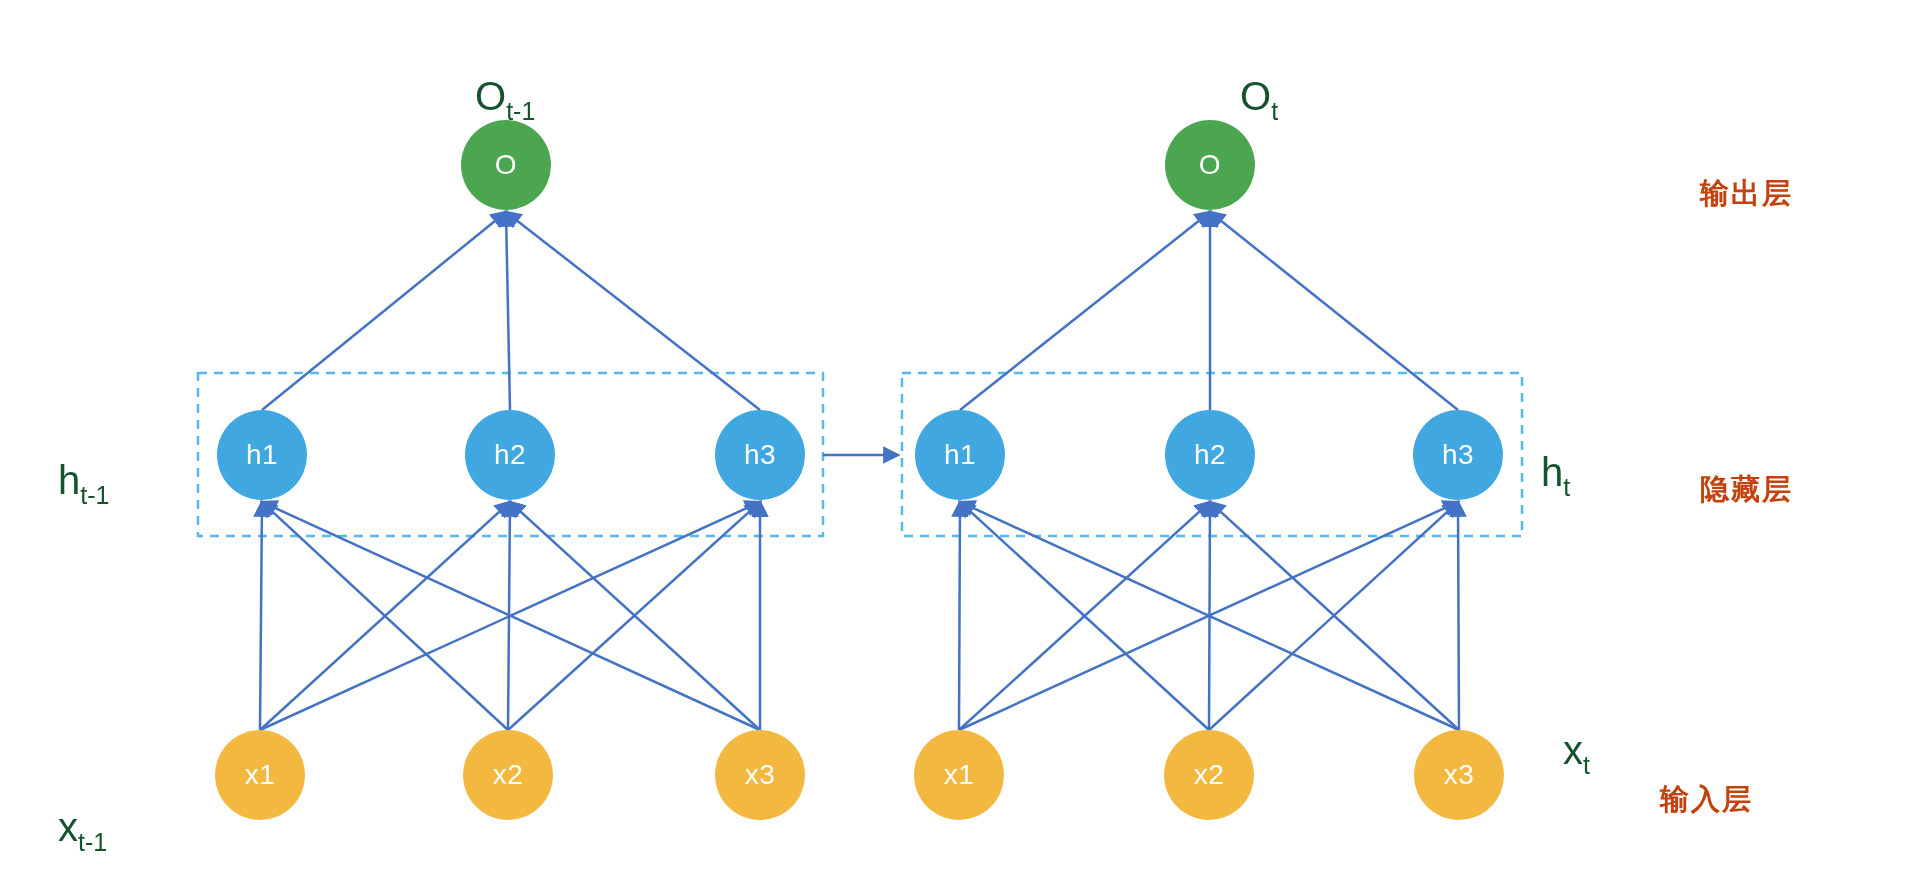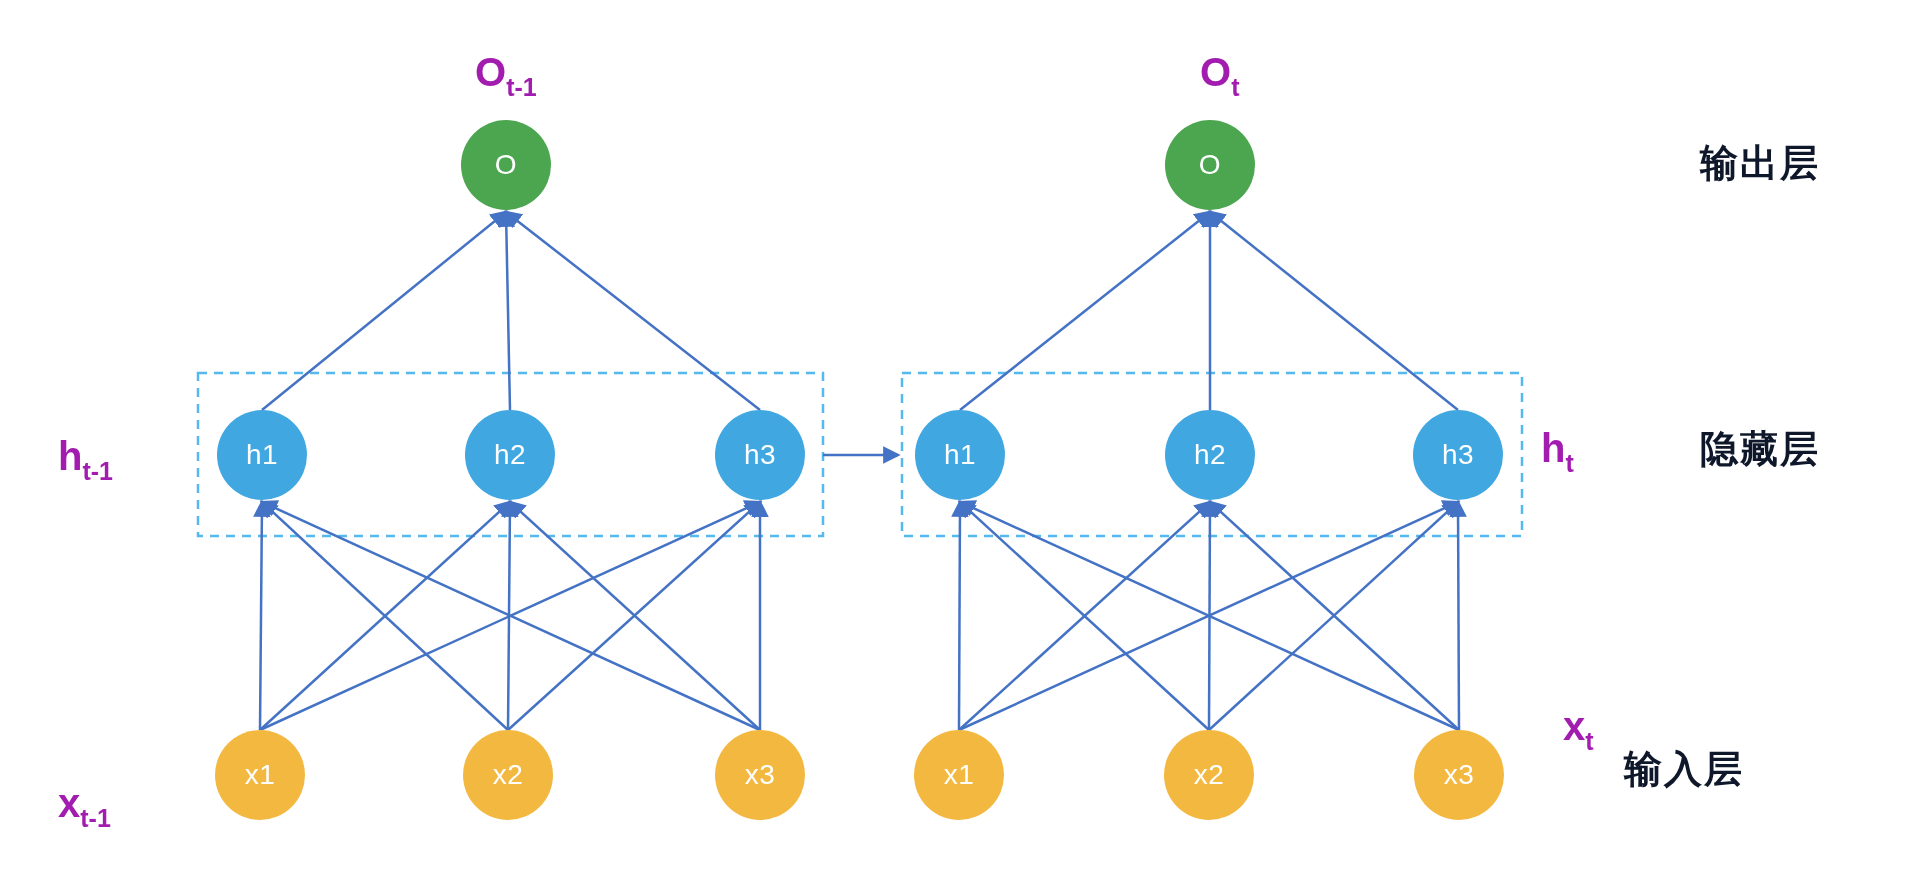--- a/index.html
+++ b/index.html
@@ -23,39 +23,41 @@
     align-items: center;
     justify-content: center;
     color: #ffffff;
     font-size: 28px;
     font-weight: 400;
     letter-spacing: 0.5px;
     user-select: none;
   }
   .time-label {
     position: absolute;
-    color: #a21caf;
-    font-weight: 700;
+    color: #14532d;
+    font-weight: 400;
     font-size: 40px;
     line-height: 1;
     white-space: nowrap;
+    margin-top: 24px;
   }
   .time-label .sub {
     font-size: 25px;
     vertical-align: -10px;
     letter-spacing: 0px;
   }
   .layer-label {
     position: absolute;
-    color: #0f172a;
+    color: #c2410c;
     font-weight: 700;
-    font-size: 38px;
+    font-size: 29px;
     line-height: 1;
     letter-spacing: 2px;
     white-space: nowrap;
+    margin-top: 35px;
   }
 </style>
 </head>
 <body>
 
 <div class="stage">
   <svg id="edge-layer" viewBox="0 0 1920 886" xmlns="http://www.w3.org/2000/svg">
       <defs>
         <marker id="arrow" viewBox="0 0 10 10" refX="8.5" refY="5" markerWidth="7" markerHeight="7" orient="auto-start-reverse">
           <path d="M0,0 L10,5 L0,10 z" fill="#4472C4"></path>
@@ -126,21 +128,21 @@
     <div class="node" style="left: 914px; top: 730px; width: 90px; height: 90px; background: rgb(243, 184, 63);">
       <span>x1</span>
     </div>
     <div class="node" style="left: 1164px; top: 730px; width: 90px; height: 90px; background: rgb(243, 184, 63);">
       <span>x2</span>
     </div>
     <div class="node" style="left: 1414px; top: 730px; width: 90px; height: 90px; background: rgb(243, 184, 63);">
       <span>x3</span>
     </div>
     <div class="time-label" style="left: 475px; top: 52px;"><span>O</span><span class="sub">t-1</span></div>
-    <div class="time-label" style="left: 1200px; top: 52px;"><span>O</span><span class="sub">t</span></div>
+    <div class="time-label" style="left: 1240px; top: 52px;"><span>O</span><span class="sub">t</span></div>
     <div class="time-label" style="left: 58px; top: 436px;"><span>h</span><span class="sub">t-1</span></div>
     <div class="time-label" style="left: 1541px; top: 428px;"><span>h</span><span class="sub">t</span></div>
     <div class="time-label" style="left: 58px; top: 783px;"><span>x</span><span class="sub">t-1</span></div>
     <div class="time-label" style="left: 1563px; top: 706px;"><span>x</span><span class="sub">t</span></div>
     <div class="layer-label" style="left: 1700px; top: 144px;">输出层</div>
-    <div class="layer-label" style="left: 1700px; top: 430px;">隐藏层</div>
-    <div class="layer-label" style="left: 1624px; top: 750px;">输入层</div>
+    <div class="layer-label" style="left: 1700px; top: 440px;">隐藏层</div>
+    <div class="layer-label" style="left: 1660px; top: 750px;">输入层</div>
   </div>
 
 </body></html>

